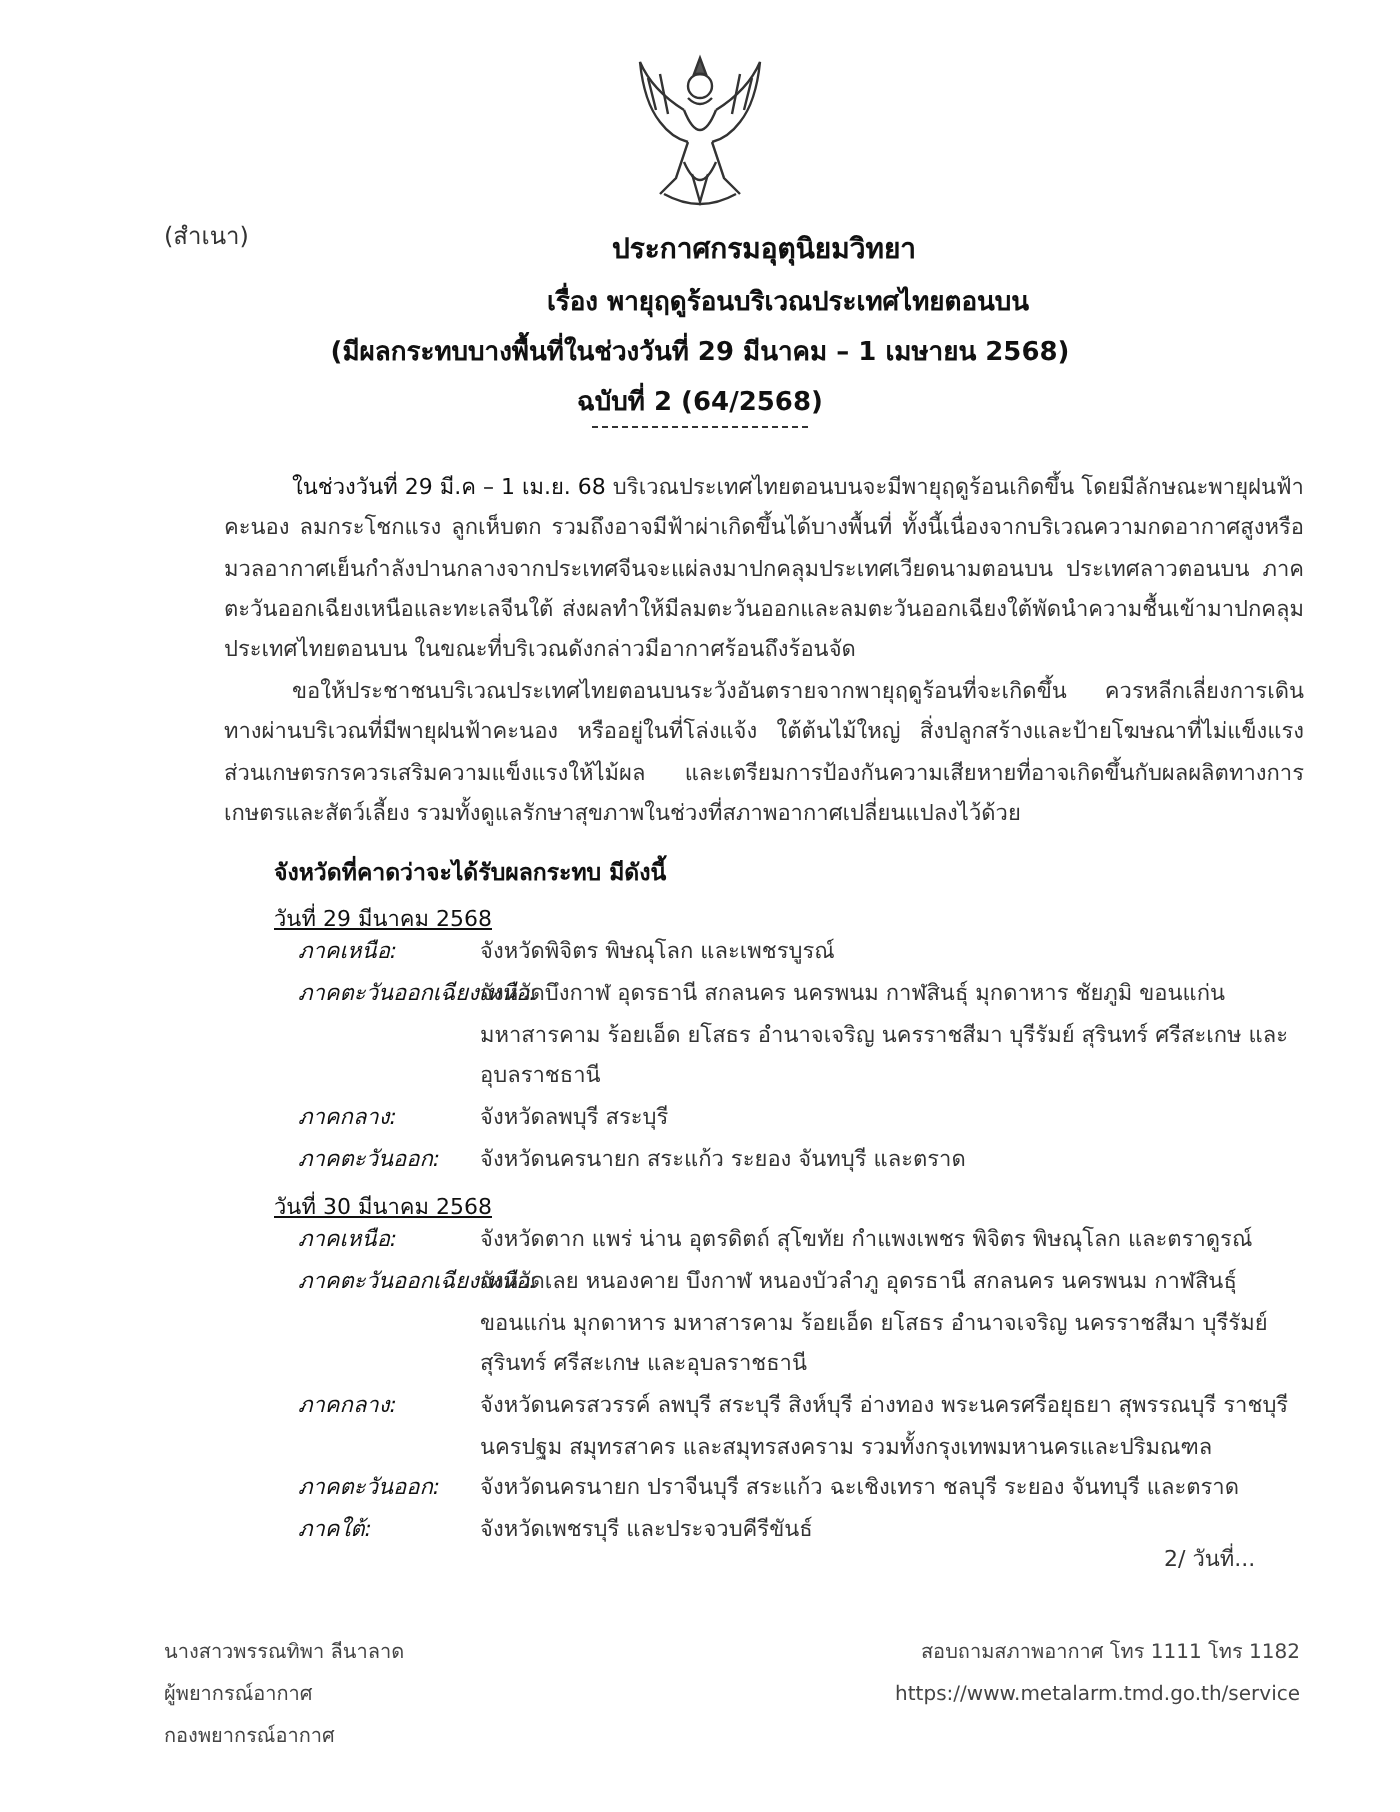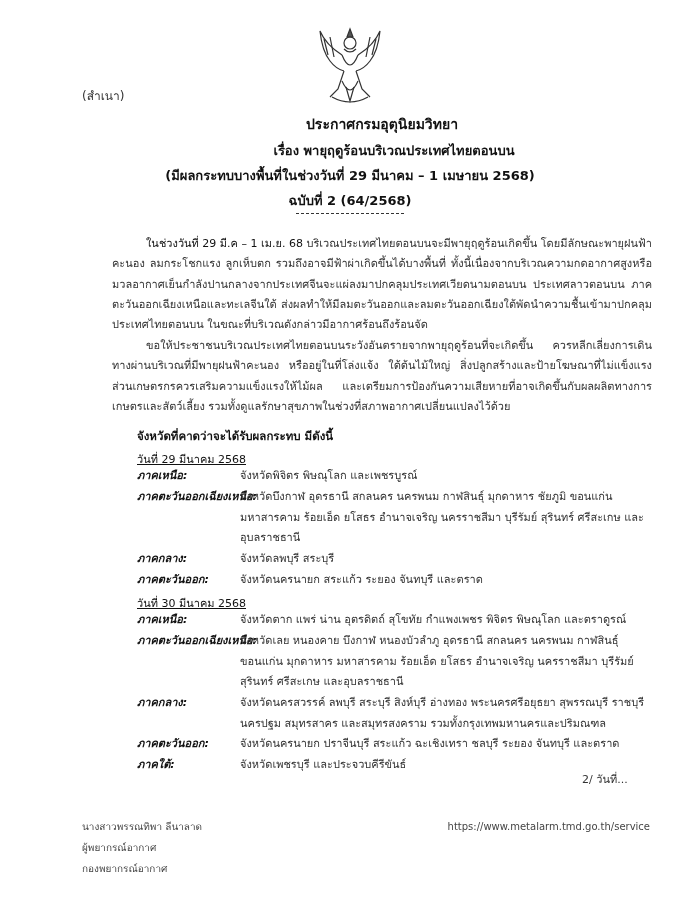--- a/index.html
+++ b/index.html
@@ -1,28 +1,28 @@
 <!DOCTYPE html>
 <html><head>
   <meta charset="utf-8">
   <style>
     html, body { margin:0; padding:0; background:#ffffff; }
     body { width:700px; height:906px; position:relative; overflow:hidden;
            font-family:"DejaVu Sans", "Liberation Sans", sans-serif; color:#222; }
     .emblem { position:absolute; left:312px; top:25px; width:76px; height:82px; }
-    .copy-mark { position:absolute; left:82px; top:86px; font-size:12px; color:#333; }
+    .copy-mark { position:absolute; left:82px; top:108px; font-size:12px; color:#333; }
     .hdr { position:absolute; left:0; width:700px; text-align:center; font-weight:bold; font-size:13px; color:#111; }
     .dashes { position:absolute; left:296px; top:213px; width:108px; border-top:1px dashed #333; }
     .para { position:absolute; left:112px; width:540px; font-size:11px; line-height:20.3px; color:#333; text-align:justify; }
     .para .lead { font-weight:normal; color:#111; }
     .indent { display:inline-block; width:34px; }
     .sec-title { position:absolute; left:137px; top:427px; font-weight:bold; font-size:11.5px; color:#111; }
     .day { position:absolute; left:137px; font-size:11px; font-weight:normal; text-decoration:underline; color:#111; }
     .row { position:absolute; left:137px; width:520px; font-size:11px; line-height:20.5px; color:#333; }
-    .row .lbl { position:absolute; left:0; top:0; font-weight:bold; font-style:italic; color:#111; }
+    .row .lbl { position:absolute; left:12px; top:0; font-weight:normal; font-style:italic; color:#111; }
     .row .val { position:absolute; left:103px; top:0; width:420px; }
     .next { position:absolute; left:582px; top:770px; font-size:11px; color:#333; }
     .foot-l { position:absolute; left:82px; top:816px; font-size:10px; line-height:21px; color:#444; }
     .foot-r { position:absolute; right:50px; top:816px; font-size:10px; line-height:21px; color:#444; text-align:right; }
   </style>
 </head>
 <body>
 
 <div>
 
@@ -98,16 +98,17 @@
 
   <div class="next">2/ วันที่...</div>
 
   <div class="foot-l">
     <div>นางสาวพรรณทิพา ลีนาลาด</div>
     <div>ผู้พยากรณ์อากาศ</div>
     <div>กองพยากรณ์อากาศ</div>
   </div>
 
   <div class="foot-r">
+    <div>สอบถามสภาพอากาศ โทร 1111 โทร 1182</div>
     <div>https://www.metalarm.tmd.go.th/service</div>
   </div>
 
 </div>
 
 </body></html>

